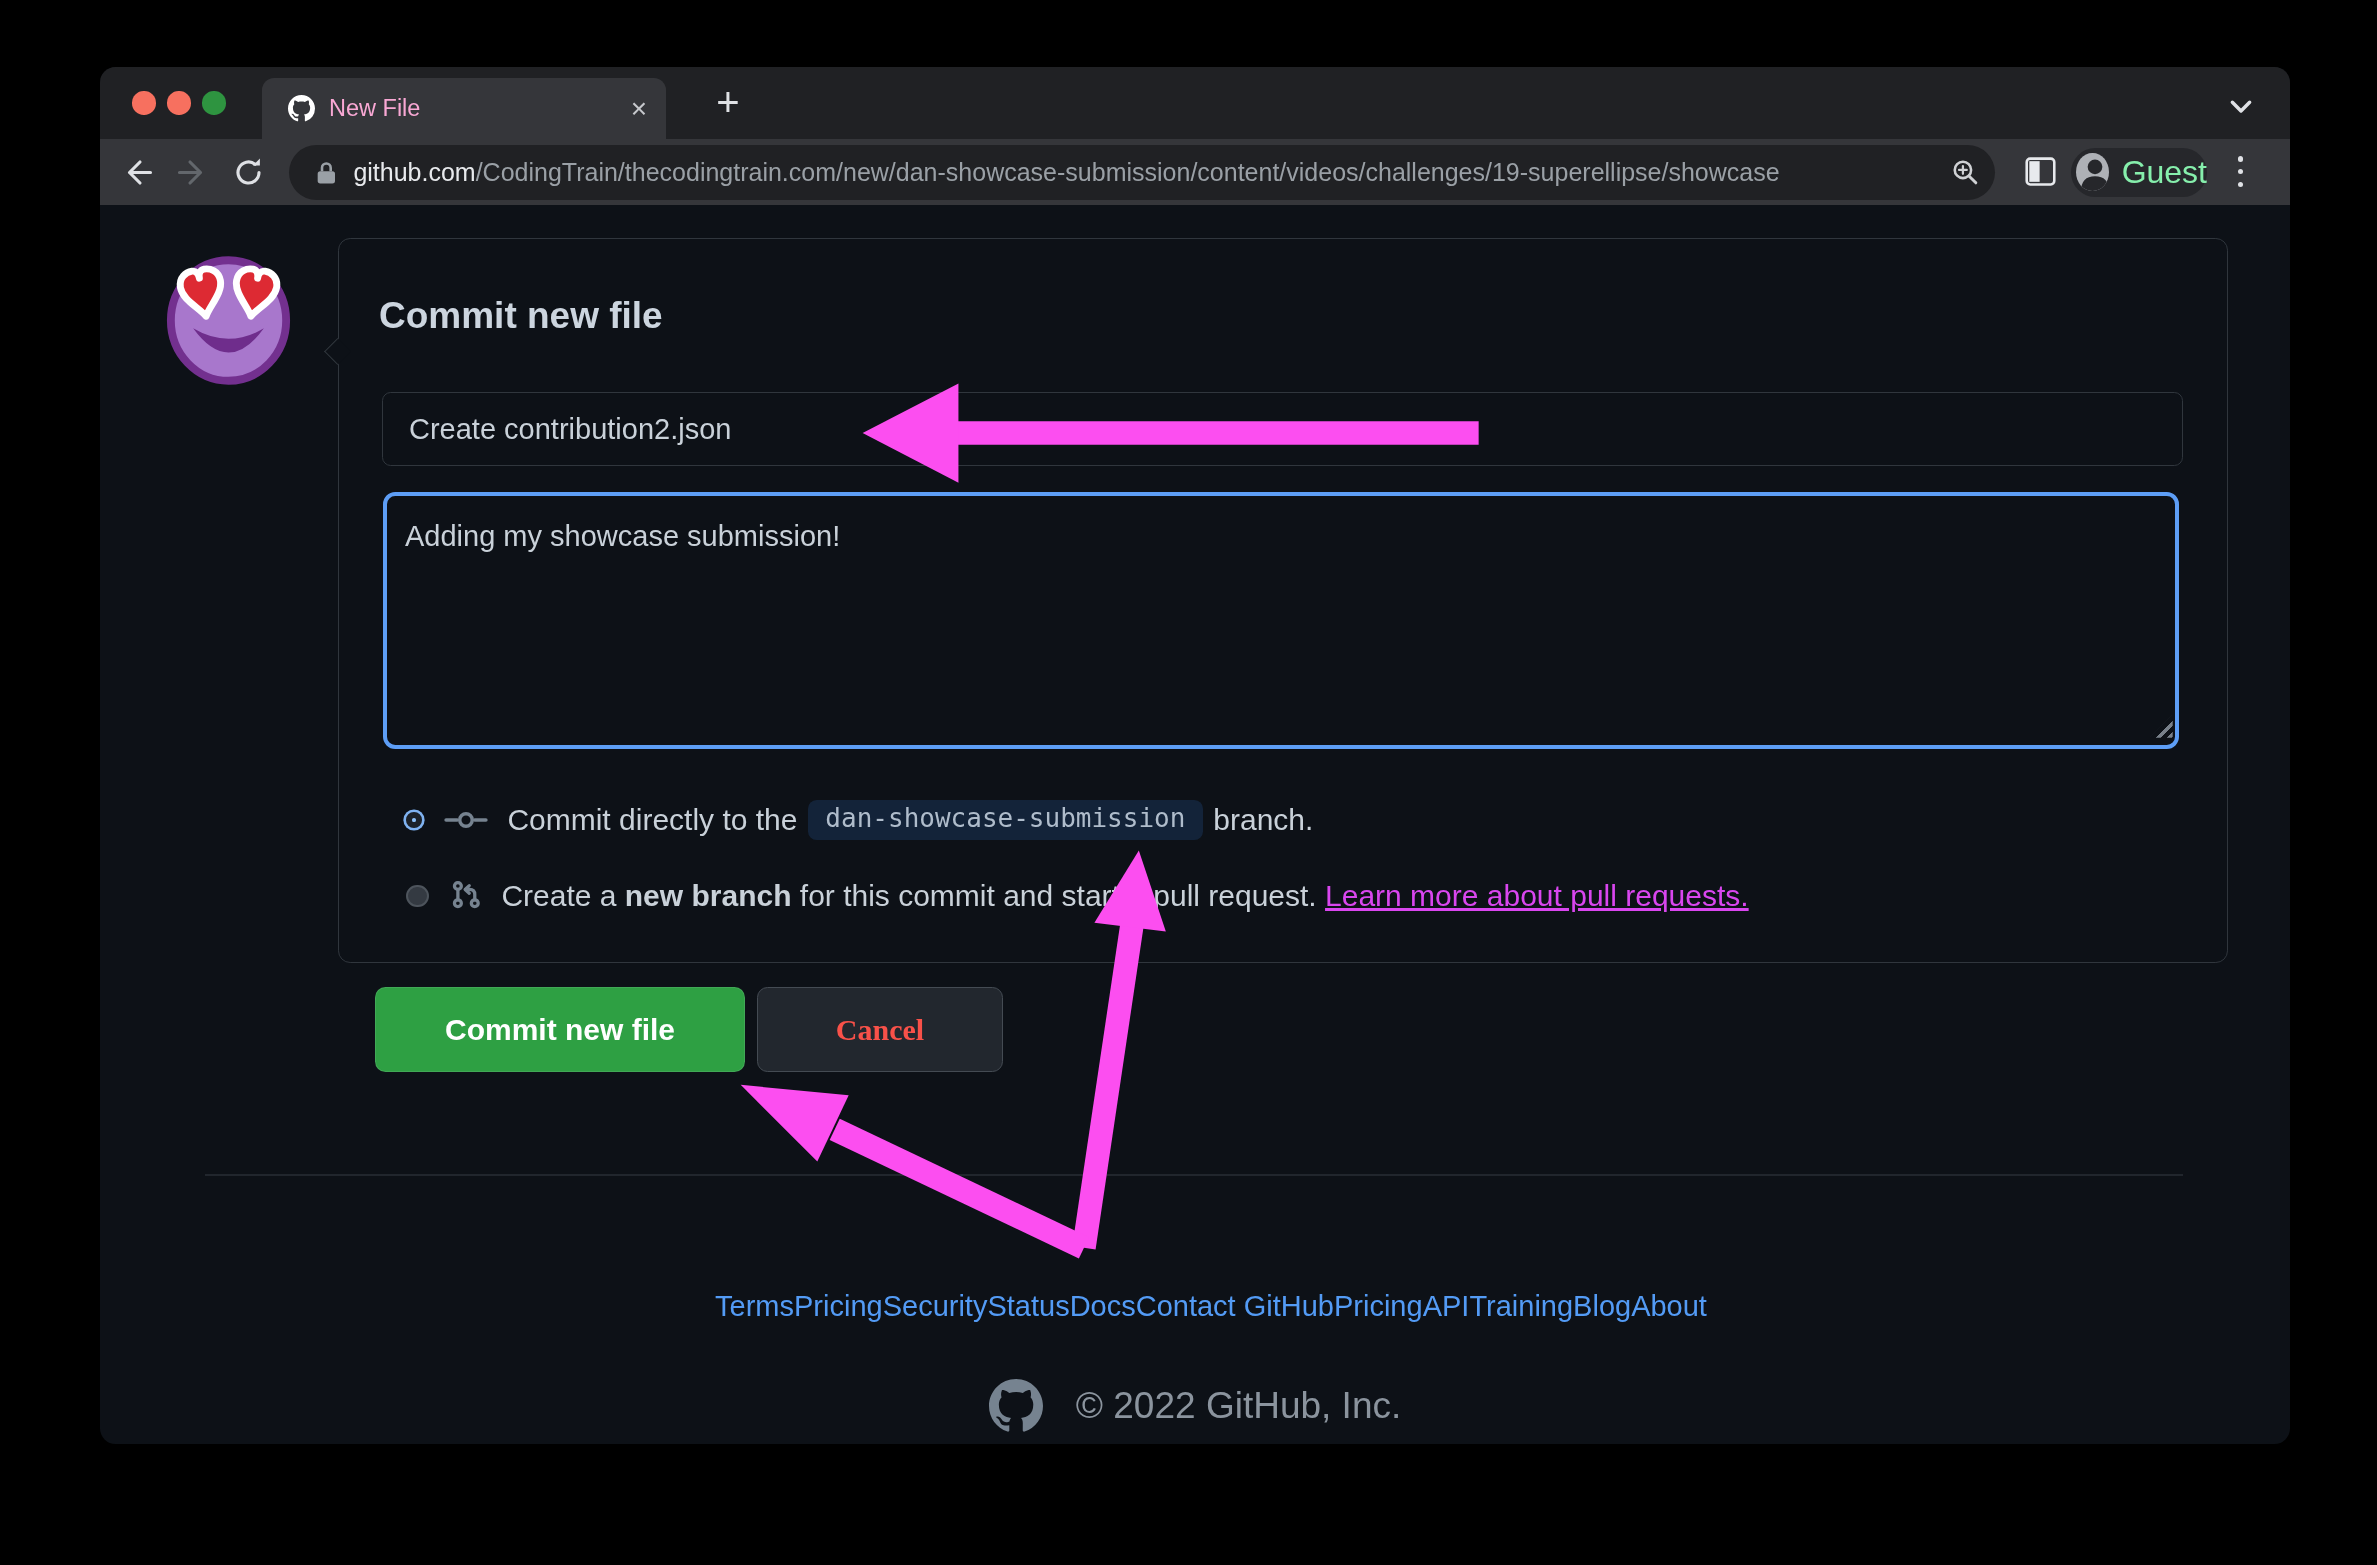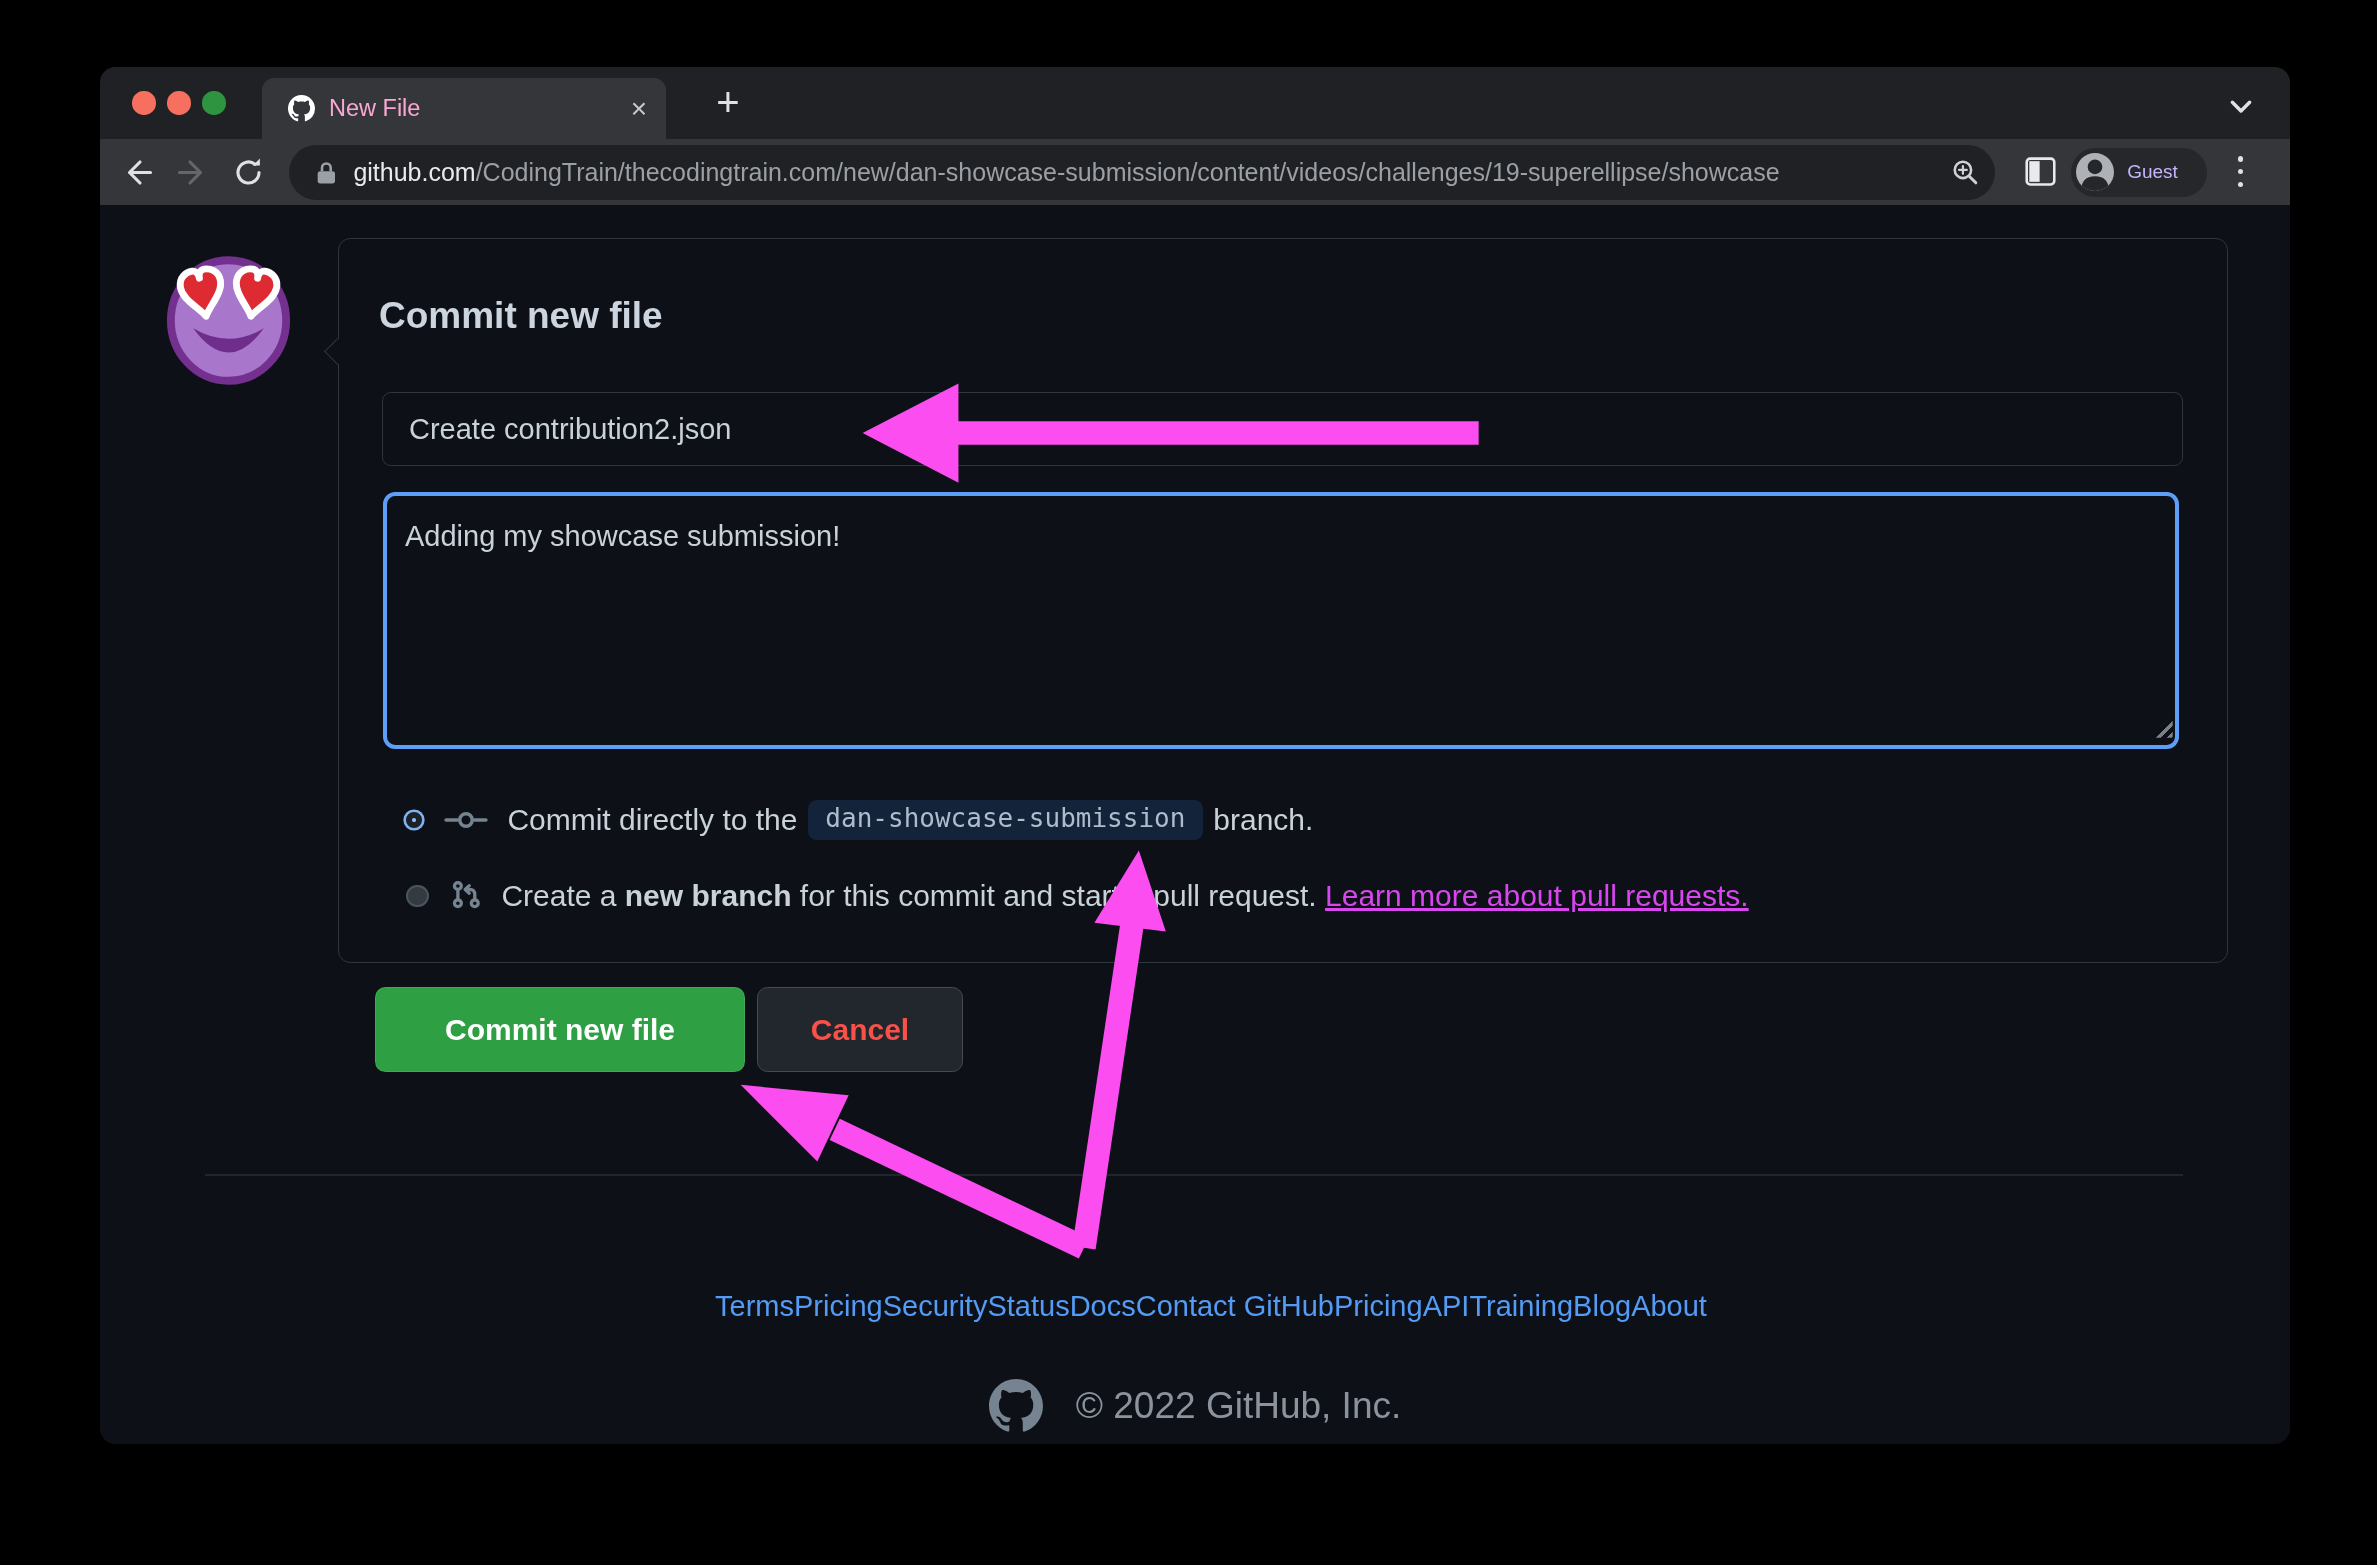--- a/index.html
+++ b/index.html
@@ -18,39 +18,39 @@
   .toolbar{position:absolute;left:0;top:72px;width:100%;height:66px;background:#35363a;}
   .navbtn{position:absolute;top:1.7px;width:52px;height:63px;display:flex;align-items:center;justify-content:center;}
   .omnibox{position:absolute;left:189px;top:6.1px;width:1706px;height:55px;background:#202124;border-radius:28px;display:flex;align-items:center;}
   .omnibox .lock{margin-left:26px;}
   .url{margin-left:15.7px;font-size:25px;white-space:nowrap;color:#9aa0a6;}
   .url b{color:#e8eaed;font-weight:normal;}
   .zoomicon{position:absolute;right:14px;top:12.2px;}
   .sidepanel{position:absolute;left:1924px;top:17.4px;}
   .guest{position:absolute;left:1971px;top:8.7px;width:136px;height:49px;background:#26272b;border-radius:24.4px;display:flex;align-items:center;}
   .guest .av{width:38px;height:38px;margin-left:5.2px;border-radius:50%;overflow:hidden;background:#aeb1b6;}
-  .guest .lbl{margin-left:13px;font-size:19px;color:#c4b5fd;}
+  .guest .lbl{margin-left:13px;font-size:32px;color:#86efac;}
   .kebab{position:absolute;left:2133px;top:17.4px;width:15.7px;height:31px;display:flex;flex-direction:column;justify-content:space-between;align-items:center;}
   .kebab i{width:5.2px;height:5.2px;border-radius:50%;background:#dfe1e5;}
   
   .avatar{position:absolute;left:63px;top:188px;width:131px;height:131px;}
   .formbox{position:absolute;left:238px;top:171px;width:1890px;height:725px;border:1.7px solid #30363d;border-radius:12.2px;background:#0d1117;}
   .caret{position:absolute;left:-11.3px;top:103px;width:19px;height:19px;background:#0d1117;border-left:1.7px solid #30363d;border-bottom:1.7px solid #30363d;transform:rotate(45deg);}
   .h1{position:absolute;left:40px;top:56px;font-size:37px;font-weight:bold;color:#ccd5df;}
   .commit-input{position:absolute;left:43px;top:153px;width:1801px;height:74px;background:#0d1117;border:1.7px solid #30363d;border-radius:8.7px;color:#c9d1d9;font-size:29px;padding:0 26px;outline:none;}
   .desc{position:absolute;left:44px;top:253px;width:1796px;height:257px;background:#0d1117;border:4.4px solid #5d9ef6;border-radius:12.2px;color:#c9d1d9;font-size:29px;padding:21px 18px;resize:none;outline:none;line-height:1.35;}
   .grip{position:absolute;left:1811px;top:476px;width:22.7px;height:22.7px;clip-path:polygon(100% 0,100% 100%,0 100%);background:repeating-linear-gradient(135deg,transparent 0 4.4px,#8b949e 4.4px 7.8px);opacity:.85;}
   .radiorow{position:absolute;left:67px;display:flex;align-items:center;height:42px;font-size:30px;color:#c9d1d9;white-space:nowrap;}
   .radio-on{width:15.7px;height:15.7px;border-radius:50%;background:#8cc0f8;border:6.1px solid #1c2128;box-shadow:0 0 0 2.6px #7fb2f0;}
   .radio-off{width:22.7px;height:22.7px;border-radius:50%;background:#343a42;border:2.6px solid #4d545c;}
   .ric{margin:0 19px 0 22.7px;display:flex;align-items:center;}
   .chip{display:inline-block;margin:0 10.5px;padding:3.5px 17.4px 7px;background:rgba(56,139,253,0.15);border-radius:8.7px;font-family:"DejaVu Sans Mono",monospace;font-size:26px;color:#afbccb;}
   .lnk{color:#d946ef;}
   .btn-commit{position:absolute;left:275px;top:920px;width:370px;height:85px;background:#2ea043;border:0.9px solid rgba(240,246,252,0.1);border-radius:10.5px;color:#fff;font-size:30px;font-weight:bold;}
-  .btn-cancel{position:absolute;left:657px;top:920px;width:206px;height:85px;background:#22272e;border:1.7px solid #444b53;border-radius:10.5px;color:#f85149;font-size:30px;font-weight:bold;}
+  .btn-cancel{position:absolute;left:657px;top:920px;width:246px;height:85px;background:#22272e;border:1.7px solid #444b53;border-radius:10.5px;color:#f85149;font-size:30px;font-weight:bold;font-family:Liberation Serif, serif;}
   .divider{position:absolute;left:105px;top:1107px;width:1978px;height:1.7px;background:#21262d;}
   .flinks{position:absolute;left:0;top:1223px;width:100%;display:flex;justify-content:center;font-size:29px;margin-left:16px;}
   .flinks a{color:#539bf5;text-decoration:none;}
   .cpy{position:absolute;left:0;top:1312px;width:100%;display:flex;justify-content:center;align-items:center;gap:33px;color:#8b949e;font-size:37px;}
   .arrows{position:absolute;left:0;top:0;width:2377px;height:1565px;pointer-events:none;z-index:40;}
 </style>
 </head>
 <body>
 
 <div class="stage">

